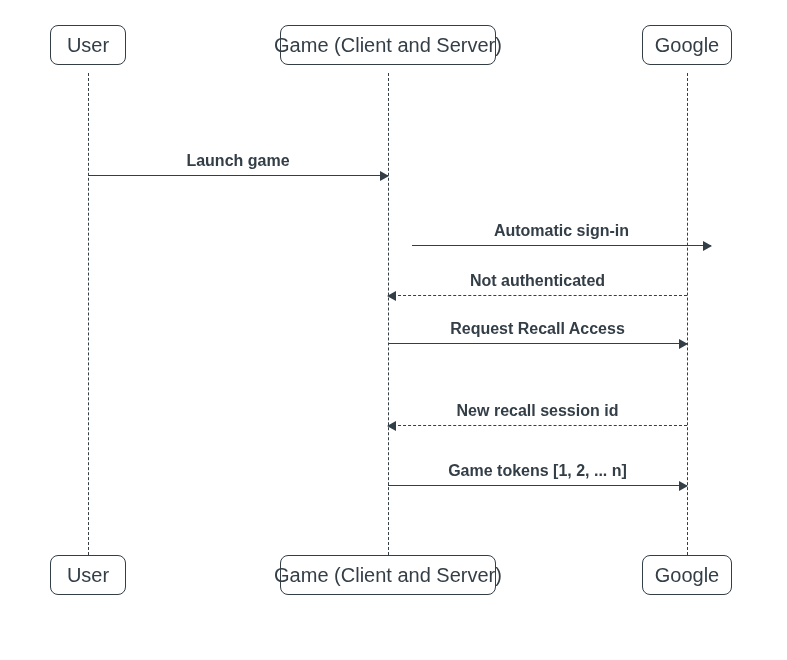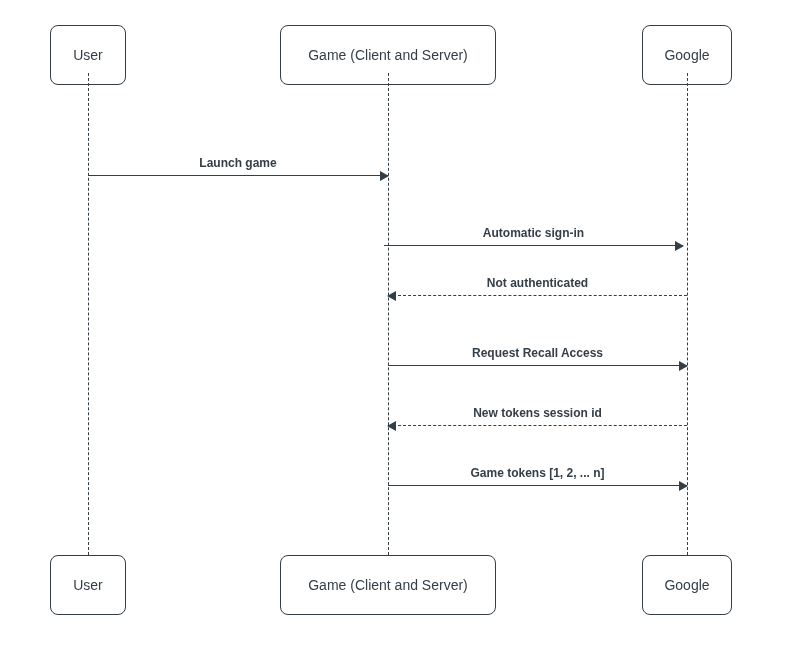--- a/index.html
+++ b/index.html
@@ -15,43 +15,43 @@
     overflow: hidden;
   }
   .participant-box {
     position: absolute;
     border: 1.5px solid #333e47;
     border-radius: 8px;
     background: #ffffff;
     display: flex;
     align-items: center;
     justify-content: center;
-    font-size: 14px;
+    font-size: 20px;
     font-weight: 500;
     color: #333e47;
     padding: 0 0;
-    height: 60px;
+    height: 40px;
     white-space: nowrap;
   }
   .lifeline {
     position: absolute;
     border-left: 1.5px dashed #333e47;
     width: 0;
   }
   .msg {
     position: absolute;
     height: 1px;
   }
   .msg .label {
     position: absolute;
     bottom: 6px;
     left: 0;
     right: 0;
     text-align: center;
-    font-size: 12px;
+    font-size: 16px;
     font-weight: 600;
     color: #333e47;
     white-space: nowrap;
   }
   .msg .line {
     position: absolute;
     top: 0;
     left: 0;
     right: 0;
     height: 0;
@@ -98,40 +98,40 @@
 <div class="lifeline" style="left:88px; top:73px; height:482px;"></div>
 <div class="lifeline" style="left:388px; top:73px; height:482px;"></div>
 <div class="lifeline" style="left:687px; top:73px; height:482px;"></div>
 
 <div class="msg" style="left:88px; top:175px; width:300px;">
   <div class="label">Launch game</div>
   <div class="line solid"></div>
   <div class="arrowhead right"></div>
 </div>
 
-<div class="msg" style="left:384px; top:245px; width:299px;">
+<div class="msg" style="left:412px; top:245px; width:299px;">
   <div class="label">Automatic sign-in</div>
   <div class="line solid"></div>
   <div class="arrowhead right"></div>
 </div>
 
 <div class="msg" style="left:388px; top:295px; width:299px;">
   <div class="label">Not authenticated</div>
   <div class="line dashed"></div>
   <div class="arrowhead left"></div>
 </div>
 
-<div class="msg" style="left:388px; top:365px; width:299px;">
+<div class="msg" style="left:388px; top:343px; width:299px;">
   <div class="label">Request Recall Access</div>
   <div class="line solid"></div>
   <div class="arrowhead right"></div>
 </div>
 
 <div class="msg" style="left:388px; top:425px; width:299px;">
-  <div class="label">New tokens session id</div>
+  <div class="label">New recall session id</div>
   <div class="line dashed"></div>
   <div class="arrowhead left"></div>
 </div>
 
 <div class="msg" style="left:388px; top:485px; width:299px;">
   <div class="label">Game tokens [1, 2, ... n]</div>
   <div class="line solid"></div>
   <div class="arrowhead right"></div>
 </div>
 

